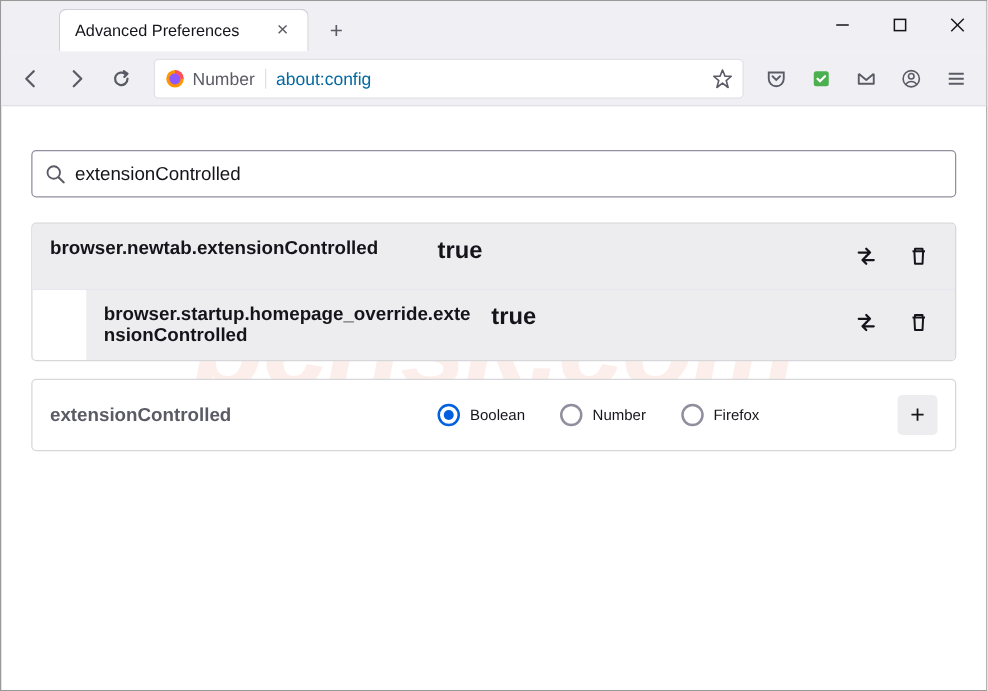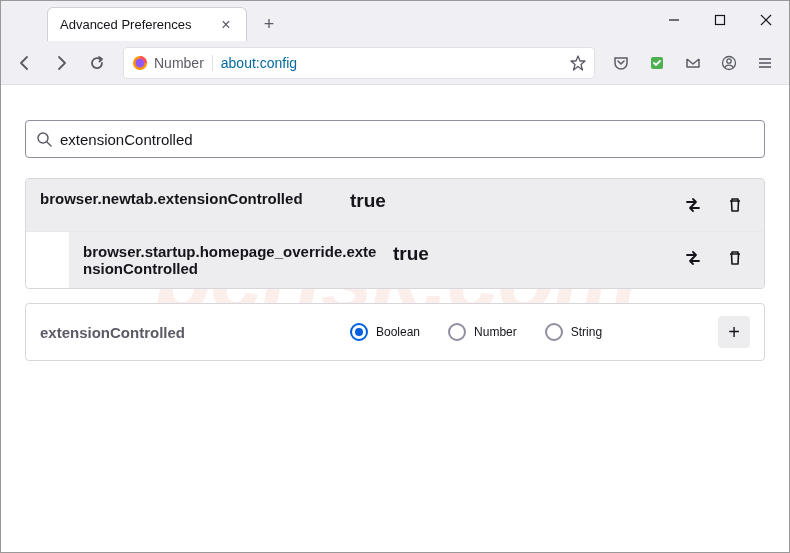--- a/index.html
+++ b/index.html
@@ -211,21 +211,21 @@
         <label class="radio-item">
           <span class="radio-circle selected"></span>
           <span>Boolean</span>
         </label>
         <label class="radio-item">
           <span class="radio-circle"></span>
           <span>Number</span>
         </label>
         <label class="radio-item">
           <span class="radio-circle"></span>
-          <span>String</span>
+          <span>Firefox</span>
         </label>
       </div>
       <div class="add-btn">+</div>
     </div>
   </div>
 
   <div class="watermark">pcrisk.com</div>
 </div>
 
 </body></html>

